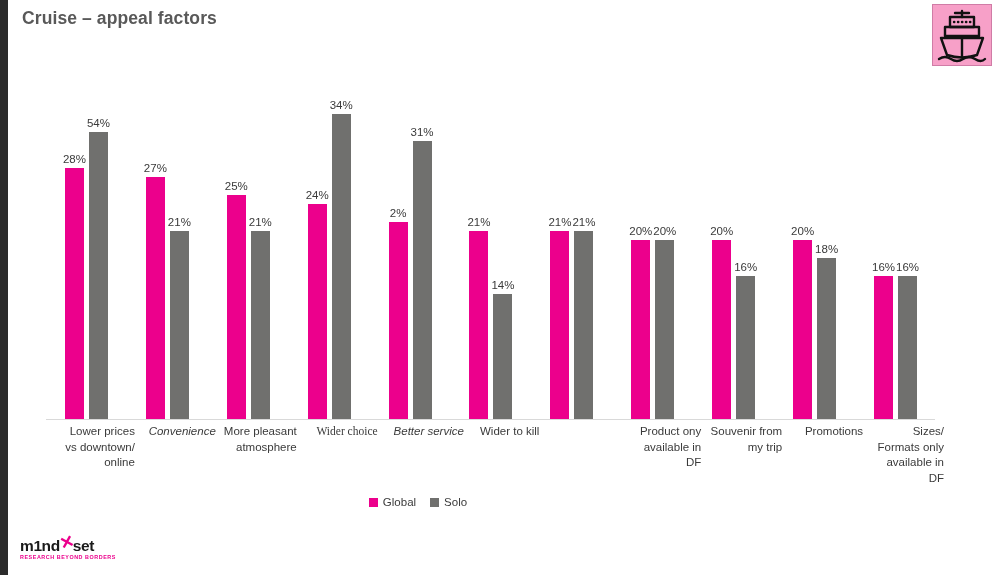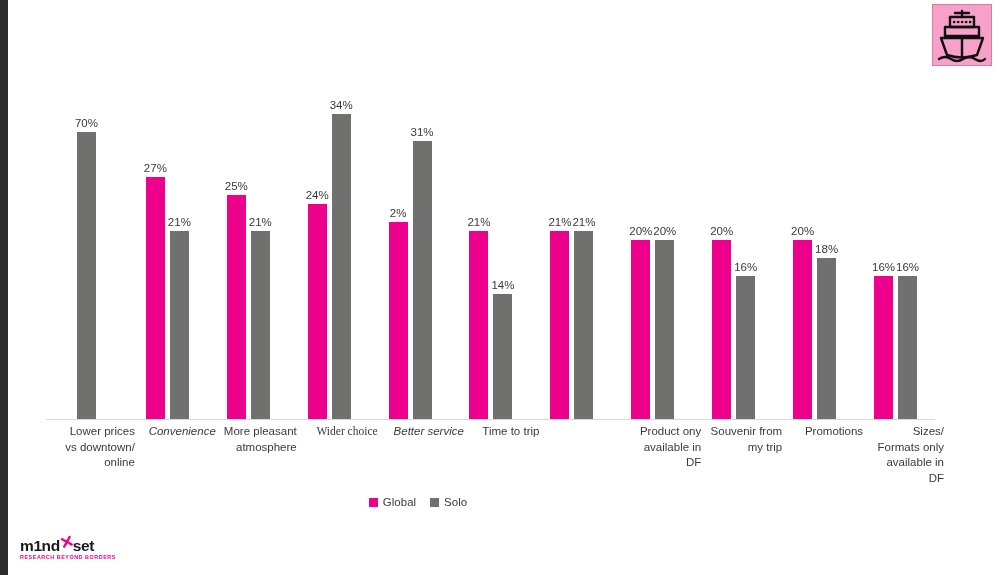--- a/index.html
+++ b/index.html
@@ -189,20 +189,21 @@
     margin-top: 1px;
   }
 </style>
 </head>
 <body>
 
 <div id="slide">
 
   <div id="left-strip"></div>
 
+  <div id="title">Cruise –  appeal factors</div>
 
   <div id="ship-badge">
     <svg width="58" height="60" viewBox="0 0 58 60" aria-hidden="true">
       <g fill="none" stroke="#111111" stroke-width="2.4" stroke-linejoin="round" stroke-linecap="round">
 
         <line x1="29" y1="6" x2="29" y2="12"></line>
         <line x1="22" y1="8" x2="36" y2="8"></line>
 
         <rect x="17" y="12" width="24" height="10"></rect>
 
@@ -221,21 +222,25 @@
         <path d="M6 54 Q12 50 18 54 T30 54 T42 54 T52 54"></path>
       </g>
     </svg>
   </div>
 
   <div id="chart">
     <div id="plot">
         <div class="group" style="left: 0px; width: 80.9091px;">
           <div class="pair">
             <div class="barwrap">
-              <div class="dlabel">70%</div>
+              <div class="dlabel">28%</div>
+              <div class="bar global" style="height: 252px; background: rgb(236, 0, 140);"></div>
+            </div>
+            <div class="barwrap">
+              <div class="dlabel">54%</div>
               <div class="bar solo" style="height: 288px; background: rgb(112, 112, 110);"></div>
             </div>
           </div>
         </div>
         <div class="group" style="left: 80.9091px; width: 80.9091px;">
           <div class="pair">
             <div class="barwrap">
               <div class="dlabel">27%</div>
               <div class="bar global" style="height: 243px; background: rgb(236, 0, 140);"></div>
             </div>
@@ -368,21 +373,21 @@
           <div>More pleasant</div>
           <div>atmosphere</div>
         </div>
         <div class="cat" style="left: 234.727px; width: 96.9091px; font-family: Liberation Serif, serif;">
           <div>Wider choice</div>
         </div>
         <div class="cat" style="left: 321px; width: 96.9091px; font-style: italic;">
           <div>Better service</div>
         </div>
         <div class="cat" style="left: 396.545px; width: 96.9091px;">
-          <div>Time to trip</div>
+          <div>Wider to kill</div>
         </div>
         <div class="cat" style="left: 558.364px; width: 96.9091px;">
           <div>Product ony</div>
           <div>available in</div>
           <div>DF</div>
         </div>
         <div class="cat" style="left: 639.273px; width: 96.9091px;">
           <div>Souvenir from</div>
           <div>my trip</div>
         </div>

